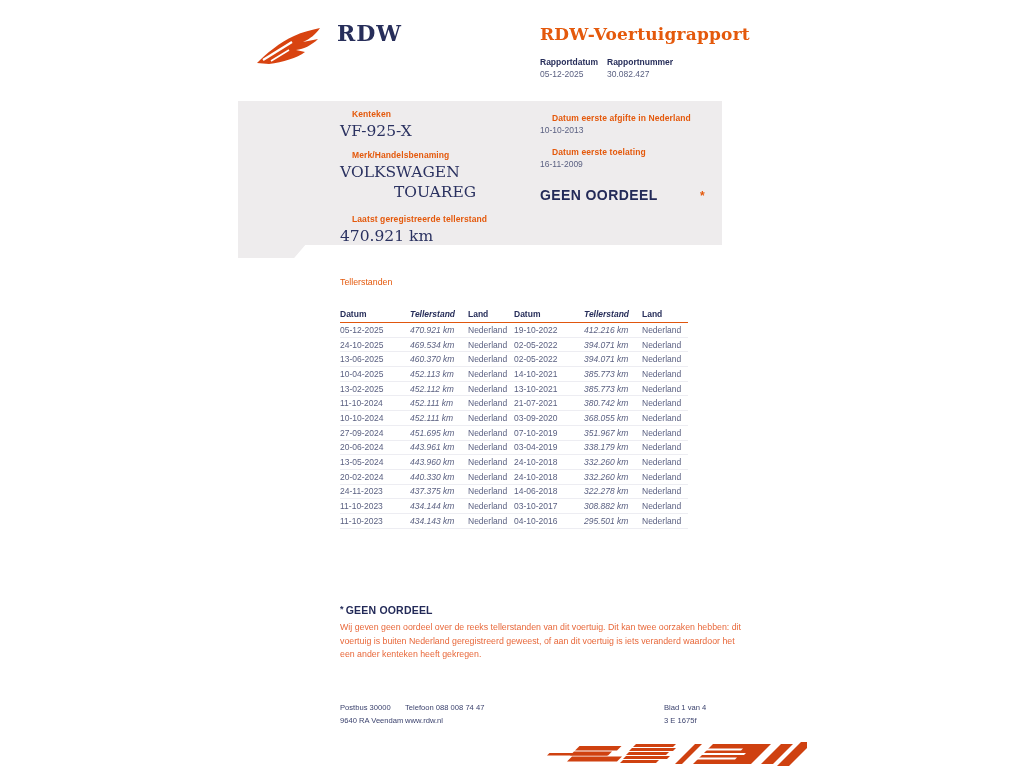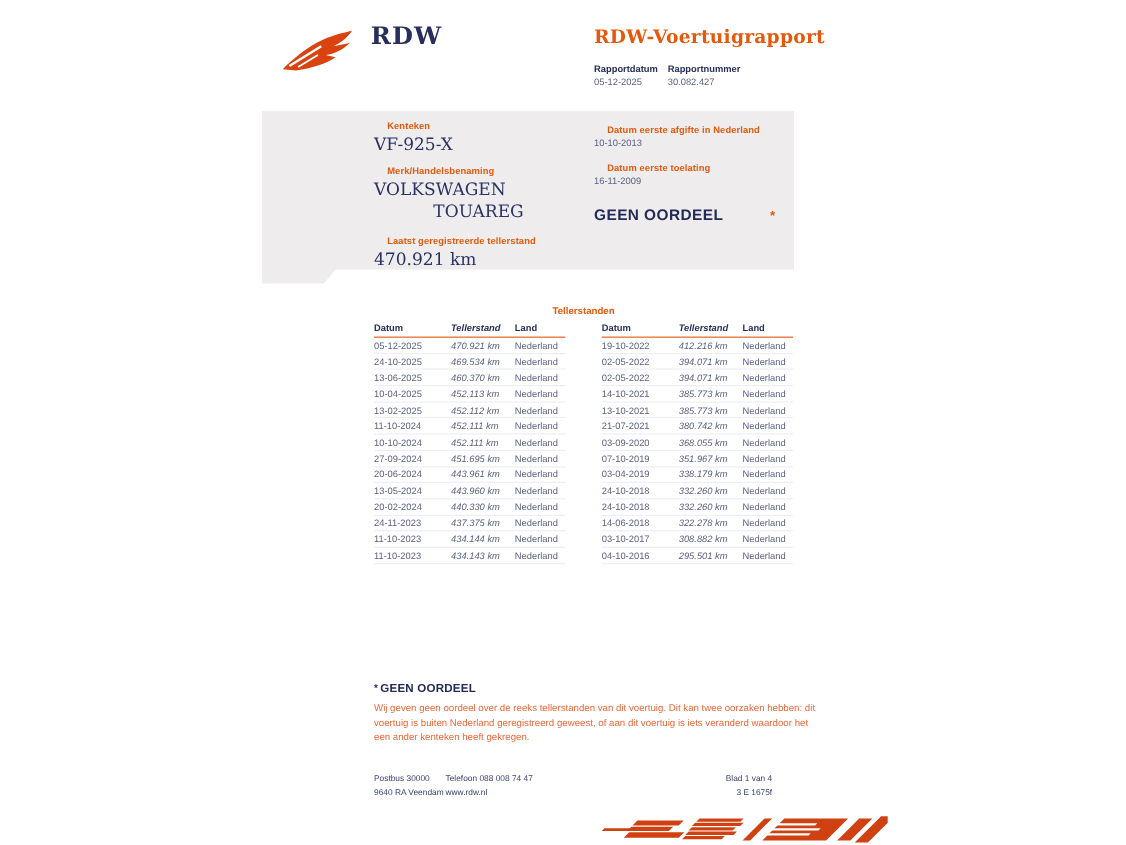--- a/index.html
+++ b/index.html
@@ -31,35 +31,35 @@
   .sum-col-left{position:absolute;left:102px;top:8px;width:190px;}
   .sum-col-right{position:absolute;left:302px;top:12px;width:170px;}
   .olabel{font-size:8.5px;font-weight:bold;color:#e4590c;margin-bottom:2px;letter-spacing:.1px;padding-left:12px;}
   .bigval{font-family:"DejaVu Serif",serif;font-size:15.5px;color:#2a3160;line-height:20px;}
   .mb10{margin-bottom:9px;} .mb14{margin-bottom:12px;text-align:center;}
   .smval{font-size:8.5px;color:#5b6182;margin-bottom:12px;}
   .oordeel{font-size:14px;font-weight:bold;color:#232a58;letter-spacing:.4px;margin-top:18px;}
   .oordeel-star{position:absolute;left:462px;top:88px;font-size:12px;font-weight:bold;color:#e4590c;}
   
   .tables-wrap{position:absolute;left:340px;top:277px;width:381px;}
-  .tables-title{font-size:8.8px;font-weight:bold;color:#e4590c;margin-bottom:6px;text-align:center;}
-  .tables-row{display:flex;gap:33px;}
+  .tables-title{font-size:8.8px;font-weight:normal;color:#e4590c;margin-bottom:22px;}
+  .tables-row{display:flex;}
   .vtable{width:174px;font-size:8.5px;}
   .thead{display:flex;font-weight:bold;color:#272e5a;padding-bottom:3px;border-bottom:1.7px solid #e0560e;}
   .trow{display:flex;align-items:center;height:13.7px;border-bottom:1px solid #ededf2;color:#5b6182;}
   .tc0{width:70px;} .tc1{width:58px;font-style:italic;} .tc2{flex:1;text-align:left;}
   
   .footnote{position:absolute;left:340px;top:604px;width:402px;}
-  .fn-title{font-size:10.5px;font-weight:bold;color:#232a58;letter-spacing:.2px;margin-top:16px;}
+  .fn-title{font-size:10.5px;font-weight:bold;color:#232a58;letter-spacing:.2px;}
   .fn-mark{font-size:9px;vertical-align:top;margin-right:2px;}
   .fn-body{margin-top:5px;font-size:8.8px;line-height:13.5px;color:#e8683a;}
   
   .footer-col{position:absolute;top:701px;font-size:7.6px;color:#3c436e;line-height:13px;}
   .fc1{left:340px;} .fc2{left:405px;}
-  .fc3{left:602px;width:100px;text-align:right;}
+  .fc3{left:664px;width:100px;text-align:left;}
   .fc2 a{color:#3c436e;text-decoration:none;}
   
   .stripe-pattern{position:absolute;left:517px;top:737px;width:290px;height:31px;}
 </style>
 </head>
 <body>
 
 <div class="page">
 
   <svg class="logo-bird" viewBox="0 0 76 42">

